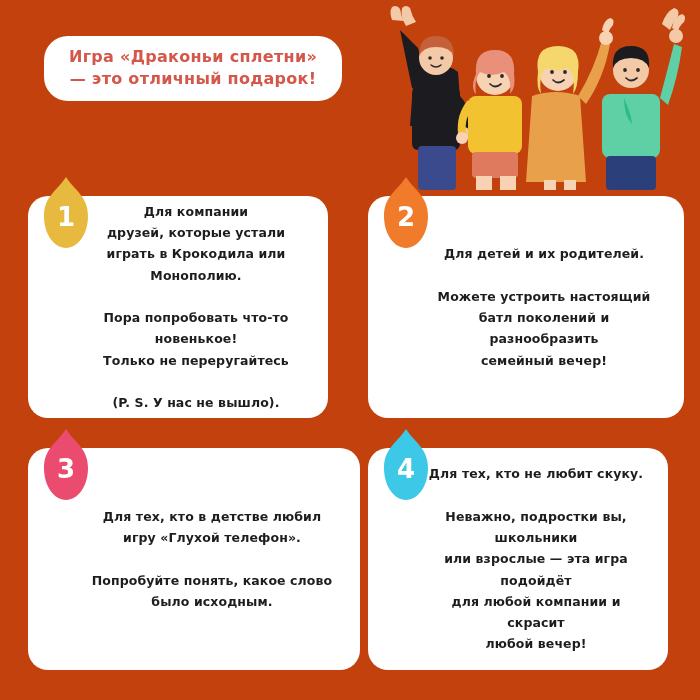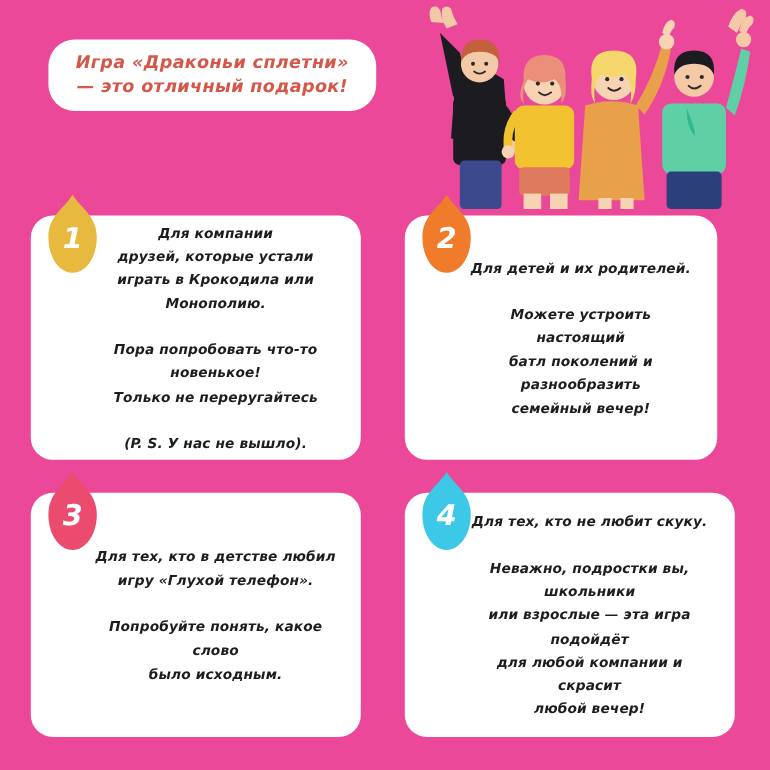--- a/index.html
+++ b/index.html
@@ -7,22 +7,21 @@
   body {
     width: 700px; height: 700px;
     background: #8b8cf0;
     font-family: "DejaVu Sans", sans-serif;
     overflow: hidden;
     position: relative;
   }
   .page {
     position: relative;
     width: 700px; height: 700px;
-    background: #ec4899;
-    font-style: italic;
+    background: #c2410c;
   }
 
   
   .banner {
     position: absolute;
     background: #fff;
     border-radius: 22px;
     padding: 10px 20px 12px 20px;
     text-align: center;
     line-height: 1.35;
@@ -59,22 +58,22 @@
     position: absolute;
     background: #fff;
     border-radius: 20px;
     padding: 20px 22px;
     display: flex;
     align-items: center;
     justify-content: center;
     text-align: center;
   }
   #card-1 { left: 28px;  top: 196px; width: 300px; height: 222px; }
-  #card-2 { left: 368px; top: 196px; width: 284px; height: 222px; }
-  #card-3 { left: 28px;  top: 448px; width: 300px; height: 222px; }
+  #card-2 { left: 368px; top: 196px; width: 316px; height: 222px; }
+  #card-3 { left: 28px;  top: 448px; width: 332px; height: 222px; }
   #card-4 { left: 368px; top: 448px; width: 300px; height: 222px; }
 
   .card-text {
     font-size: 12.5px;
     line-height: 1.7;
     color: #1d1d1d;
     white-space: pre-line;
     font-weight: bold;
     letter-spacing: 0.1px;
     margin-left: 36px;

